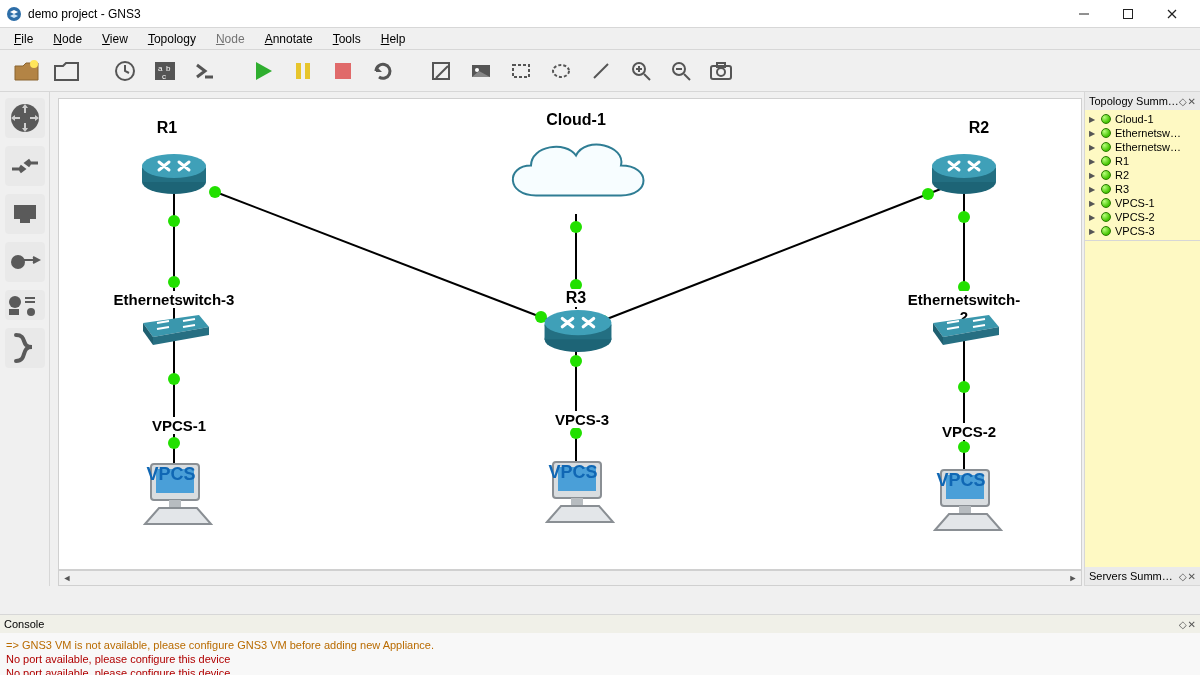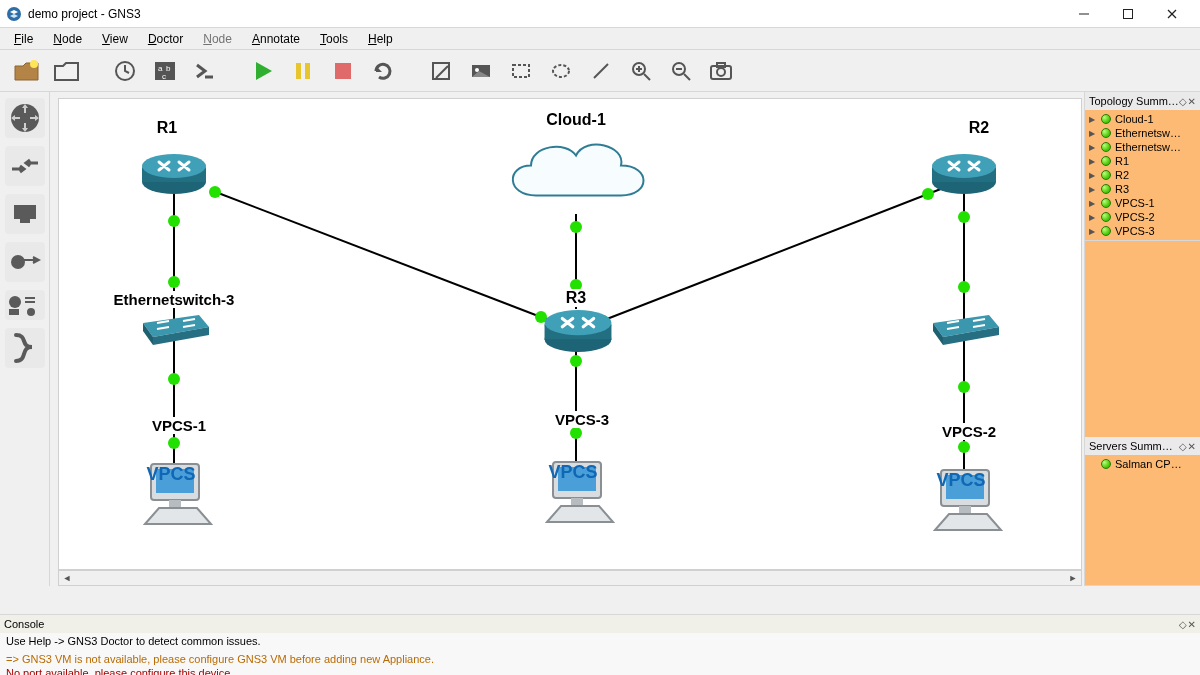--- a/index.html
+++ b/index.html
@@ -119,21 +119,21 @@
   .hscroll .arrow-l, .hscroll .arrow-r {
     position: absolute; top: -1px; width: 16px; height: 16px;
     display: flex; align-items: center; justify-content: center;
     font-size: 9px; color: #555;
   }
   .hscroll .arrow-l { left: 0; }
   .hscroll .arrow-r { right: 0; }
 
   .rightcol {
     width: 116px;
-    background: #fdba74;
+    background: #fef9c3;
     border-left: 1px solid #d7d7d7;
     display: flex; flex-direction: column;
   }
   .panel {
     border-bottom: 1px solid #d7d7d7;
   }
   .panel-header {
     background: #eaeaea;
     height: 18px;
     display: flex; align-items: center;
@@ -264,21 +264,21 @@
         <line x1="2" y1="2" x2="10" y2="10" stroke="#222" stroke-width="1.3"></line>
         <line x1="10" y1="2" x2="2" y2="10" stroke="#222" stroke-width="1.3"></line>
       </svg>
   </div>
 </div>
 
 <div class="menubar">
   <span class="menuitem">File</span>
   <span class="menuitem">Node</span>
   <span class="menuitem">View</span>
-  <span class="menuitem">Doctor</span>
+  <span class="menuitem">Topology</span>
   <span class="menuitem disabled">Node</span>
   <span class="menuitem">Annotate</span>
   <span class="menuitem">Tools</span>
   <span class="menuitem">Help</span>
 </div>
 
 <div class="toolbar">
   <div class="tbtn">
     <svg width="26" height="22" viewBox="0 0 26 22">
         <path d="M1 6 L9 6 L12 3 L24 3 L24 20 L1 20 Z" fill="#b38445" stroke="#8a6430"></path>
@@ -514,20 +514,21 @@
         <svg width="74" height="34" viewBox="0 0 74 34">
           <path d="M4 10 L60 2 L70 14 L14 24 Z" fill="#3a97ad"></path>
           <path d="M4 10 L14 24 L14 32 L4 18 Z" fill="#1e5f70"></path>
           <path d="M14 24 L70 14 L70 22 L14 32 Z" fill="#266f82"></path>
           <g stroke="#fff" stroke-width="2">
             <path d="M18 10 L30 8 M44 8 L56 6 M18 16 L30 14 M44 14 L56 12"></path>
           </g>
         </svg>
       </div>
 
+      <div class="node-label" style="left:905px;top:192px;font-size:15px">Ethernetswitch-2</div>
       <div class="switch" style="left:905px;top:228px">
         <svg width="74" height="34" viewBox="0 0 74 34">
           <path d="M4 10 L60 2 L70 14 L14 24 Z" fill="#3a97ad"></path>
           <path d="M4 10 L14 24 L14 32 L4 18 Z" fill="#1e5f70"></path>
           <path d="M14 24 L70 14 L70 22 L14 32 Z" fill="#266f82"></path>
           <g stroke="#fff" stroke-width="2">
             <path d="M18 10 L30 8 M44 8 L56 6 M18 16 L30 14 M44 14 L56 12"></path>
           </g>
         </svg>
       </div>
@@ -631,41 +632,33 @@
     </div>
     <div style="flex:1"></div>
     <div class="panel">
       <div class="panel-header">
         <span>Servers Summ…</span>
         <span class="pbuttons">
           <span>◇</span>
           <span>✕</span>
         </span>
       </div>
-      <div class="panel-body" style="height:130px">
-        <div class="tree-item">
-            <span class="tri"></span>
-            <span class="led"></span>
-            <span>Salman CP…</span>
-          </div>
-      </div>
     </div>
   </div>
 </div>
 
 <div class="console">
   <div class="panel-header">
     <span>Console</span>
     <span class="pbuttons">
       <span>◇</span>
       <span>✕</span>
     </span>
   </div>
   <div class="console-body">
-    <div>Use Help -&gt; GNS3 Doctor to detect common issues.</div>
     <div style="height:4px"></div>
     <div class="c-orange">=&gt; GNS3 VM is not available, please configure GNS3 VM before adding new Appliance.</div>
     <div class="c-red">No port available, please configure this device</div>
     <div class="c-red">No port available, please configure this device</div>
   </div>
 </div>
 
 <div class="statusbar">
   <span class="warnicon">
     <svg width="14" height="14" viewBox="0 0 14 14">

